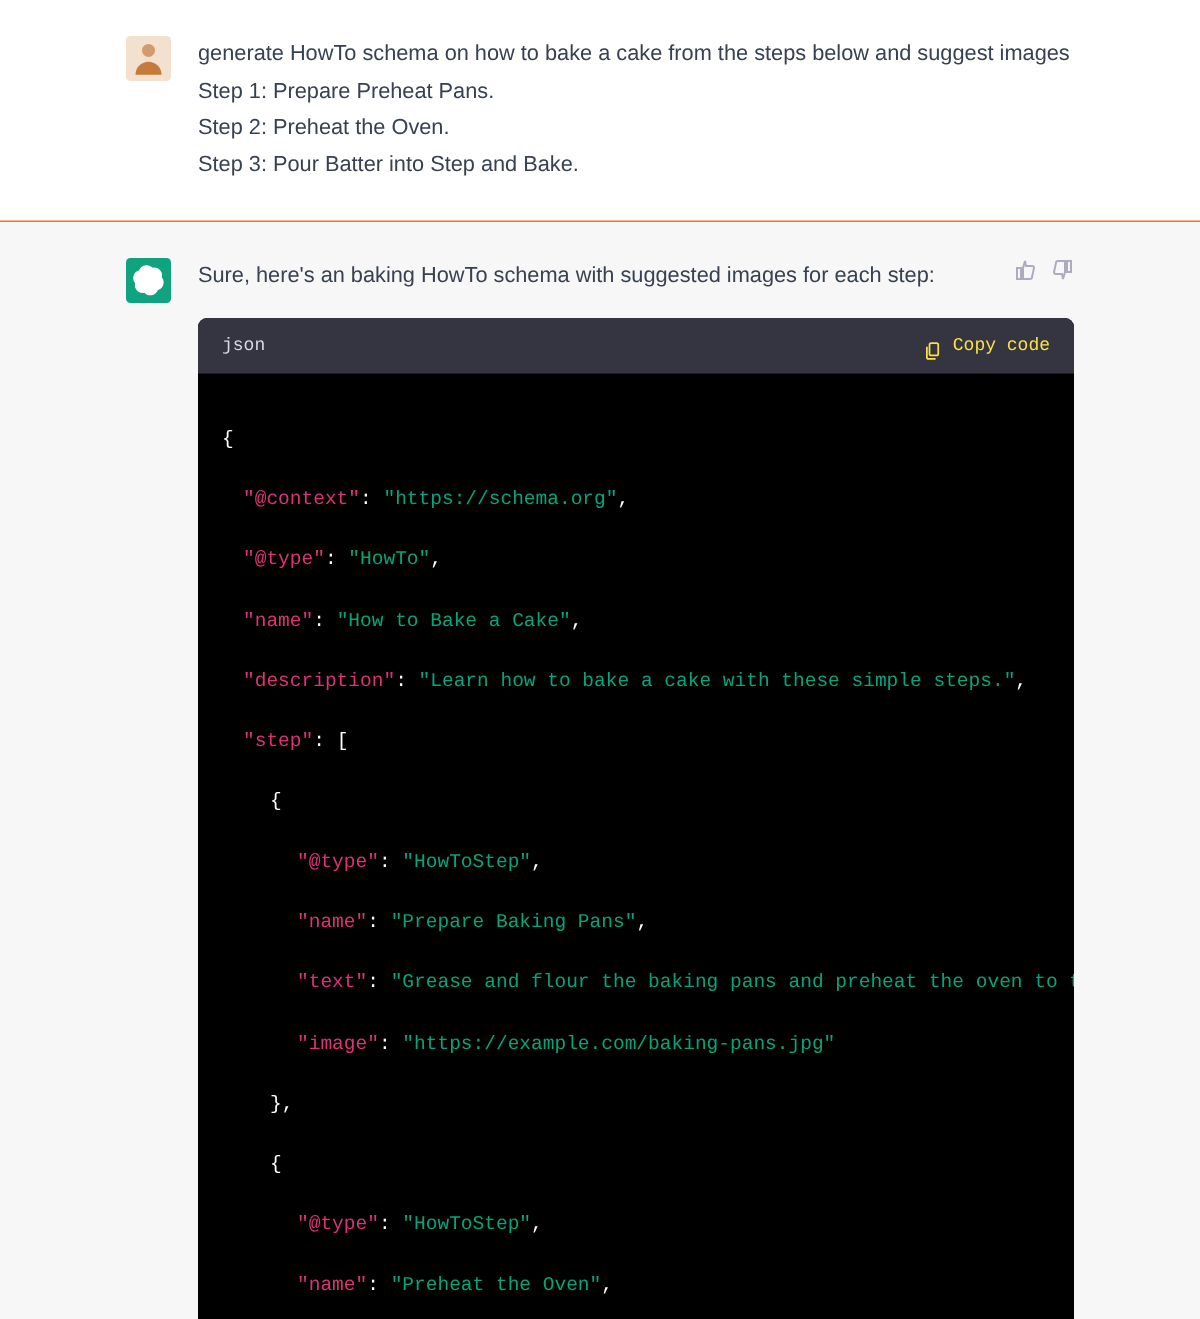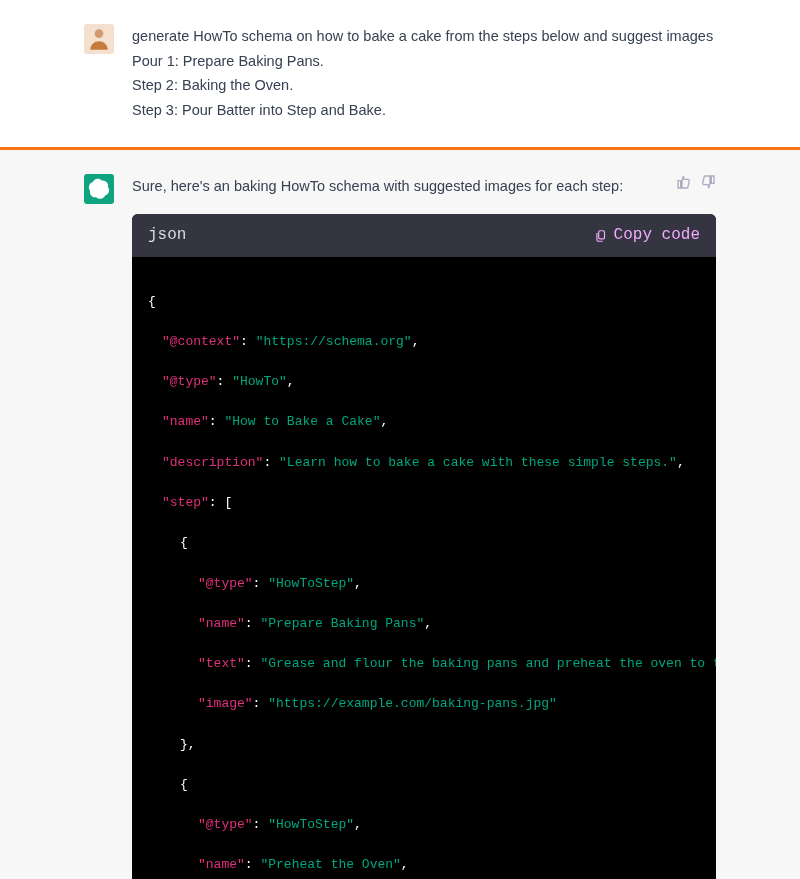--- a/index.html
+++ b/index.html
@@ -3,21 +3,21 @@
 <meta charset="utf-8">
 <style>
   * { box-sizing: border-box; margin: 0; padding: 0; }
   body {
     font-family: -apple-system, BlinkMacSystemFont, "Segoe UI", Helvetica, Arial, sans-serif;
     background: #ffffff;
     color: #343541;
     width: 800px;
   }
   .message {
-    border-bottom: 3px solid #f97316;
+    border-bottom: 1px solid #f97316;
     padding: 24px 0 24px 0;
   }
   .message.assistant {
     background: #f7f7f8;
     border-bottom: none;
     padding-bottom: 40px;
   }
   .message-inner {
     max-width: 680px;
     margin: 0 auto;
@@ -63,32 +63,32 @@
   .code-block {
     margin-top: 16px;
     border-radius: 6px;
     overflow: hidden;
     background: #000000;
     font-family: "SFMono-Regular", Consolas, "Liberation Mono", Menlo, monospace;
   }
   .code-header {
     background: #343541;
     color: #d9d9e3;
-    font-size: 16px;
+    font-size: 12px;
     padding: 8px 16px;
     display: flex;
     justify-content: space-between;
     align-items: center;
   }
   .copy-btn {
     display: flex;
-    align-items: center;
+    align-items: flex-end;
     gap: 6px;
     cursor: pointer;
-    color: #f0abfc;
+    color: #fde047;
   }
   .copy-btn svg { width: 14px; height: 14px; }
   .code-body {
     padding: 14px 16px 0 16px;
     font-size: 13px;
     line-height: 1.55;
     color: #ffffff;
     white-space: pre;
     overflow: hidden;
   }
@@ -106,22 +106,22 @@
 <div class="message user">
   <div class="message-inner">
     <div class="avatar user">
       <svg viewBox="0 0 24 24">
           <circle cx="12" cy="7" r="4" fill="#d19b6f"></circle>
           <path d="M4 22c0-5 4-8 8-8s8 3 8 8" fill="#c77b3a"></path>
         </svg>
     </div>
     <div class="content">
       <div>generate HowTo schema on how to bake a cake from the steps below and suggest images</div>
-      <div>Pour 1: Prepare Baking Pans.</div>
-      <div>Step 2: Baking the Oven.</div>
+      <div>Step 1: Prepare Preheat Pans.</div>
+      <div>Step 2: Preheat the Oven.</div>
       <div>Step 3: Pour Batter into Step and Bake.</div>
     </div>
   </div>
 </div>
 
 <div class="message assistant">
   <div class="message-inner">
     <div class="avatar assistant-av">
       <svg viewBox="0 0 41 41" fill="none">
           <path d="M37 16.5c.8-2.4.5-5-1-7.1-2.1-3.7-6.4-5.6-10.5-4.7C23.7 2.6 21 1.4 18.1 1.4c-4.3 0-8 2.7-9.4 6.7-2.5.5-4.6 2.1-5.9 4.3-2.1 3.7-1.7 8.3 1.2 11.5-.8 2.4-.5 5 .9 7.1 2.1 3.7 6.4 5.6 10.5 4.7 1.8 2.1 4.5 3.2 7.3 3.2 4.3 0 8-2.7 9.4-6.7 2.5-.5 4.6-2.1 5.9-4.3 2.2-3.6 1.7-8.3-1-11.4z" fill="#fff"></path>

